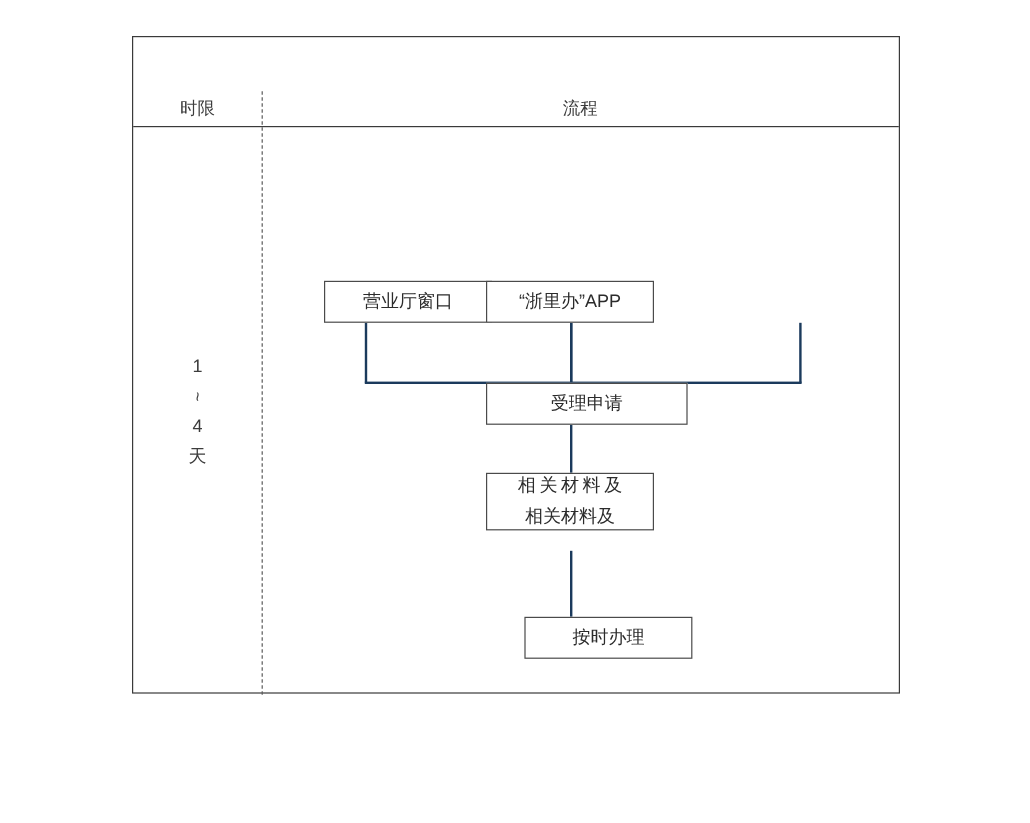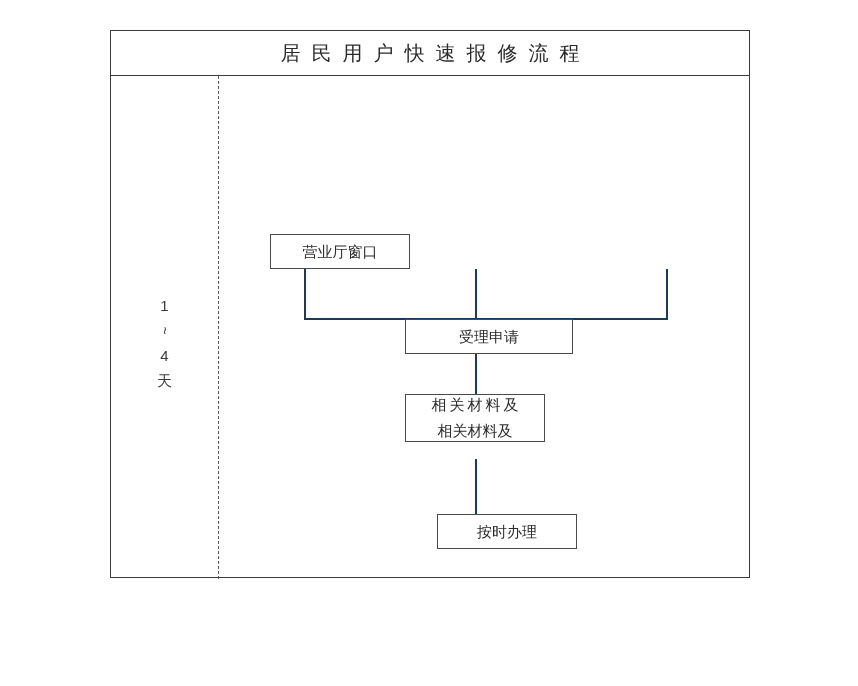--- a/index.html
+++ b/index.html
@@ -184,24 +184,25 @@
   
   #stem-last   { left: 364px; top: 353px; height: 55px; }
 </style>
 </head>
 <body>
 
 <div class="page">
 
   <div class="table">
 
-    <div class="title-row">
-      <div class="title-text">居民用户快速报修流程</div>
+
+    <div class="header-row">
+      <div class="header-left">时限</div>
+      <div class="header-right">流程</div>
     </div>
-
 
     <div class="divider"></div>
 
     <div class="body-area">
 
       <div class="duration">
         <span class="g">1</span>
         <span class="g tilde">~</span>
         <span class="g">4</span>
         <span class="g">天</span>
@@ -211,20 +212,23 @@
       <div class="conn v" id="drop-app"></div>
       <div class="conn v" id="drop-wechat"></div>
       <div class="conn h" id="join-bar"></div>
       <div class="conn v" id="stem-accept"></div>
       <div class="conn v" id="stem-mid"></div>
       <div class="conn v" id="stem-last"></div>
 
       <div class="node" id="node-hall">
         <span class="ln">营业厅窗口</span>
       </div>
+      <div class="node" id="node-app">
+        <span class="ln">“浙里办”APP</span>
+      </div>
 
       <div class="node" id="node-accept">
         <span class="ln">受理申请</span>
       </div>
       <div class="node" id="node-materials">
         <span class="ln sp">相关材料及</span>
         <span class="ln">相关材料及</span>
       </div>
       <div class="node" id="node-handle">
         <span class="ln">按时办理</span>

